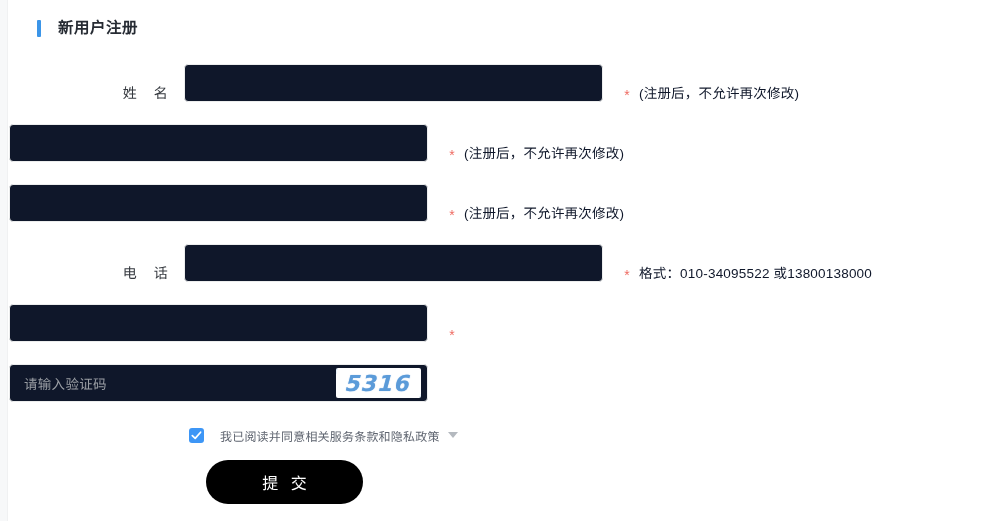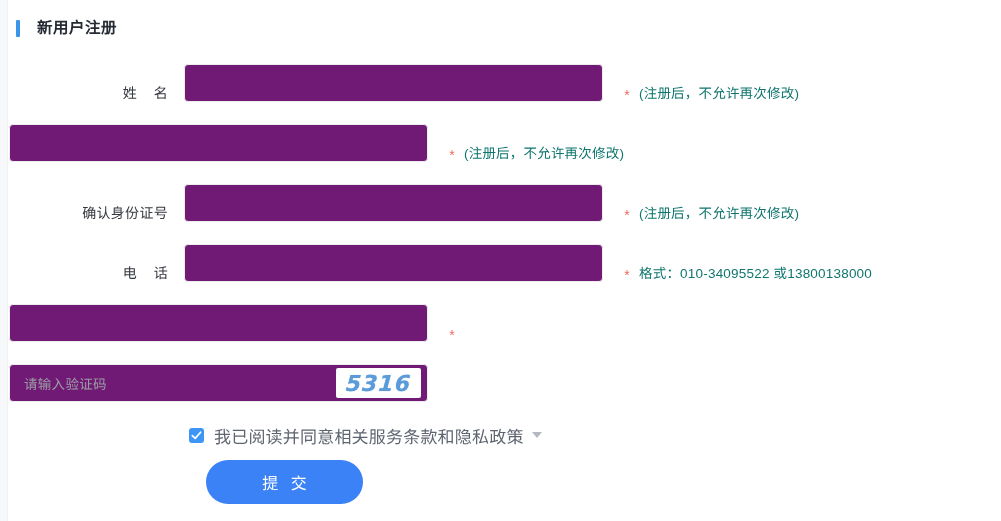--- a/index.html
+++ b/index.html
@@ -37,21 +37,21 @@
     right: 0;
     bottom: 0;
     background: #ffffff;
   }
 
   
   .section-header {
     display: flex;
     align-items: center;
     height: 56px;
-    padding-left: 7px;
+    padding-left: 28px;
   }
   .section-accent {
     width: 4px;
     height: 17px;
     background: #3b95e8;
     border-radius: 1px;
     flex: 0 0 auto;
   }
   .section-title {
     margin-left: 17px;
@@ -82,21 +82,21 @@
     color: #35393f;
     font-weight: 500;
     white-space: pre;
     letter-spacing: 0.3px;
   }
   .row-field {
     position: relative;
     width: 419px;
     flex: 0 0 419px;
     height: 38px;
-    background: #701a75;
+    background: #0f172a;
     border: 1px solid #eceded;
     border-radius: 4px;
     box-sizing: border-box;
     display: flex;
     align-items: center;
   }
   .row-field .field-text {
     padding-left: 14px;
     font-size: 13.5px;
     color: #333;
@@ -113,21 +113,21 @@
     flex: 0 0 20px;
     text-align: center;
     color: #ef6b62;
     font-size: 14px;
     line-height: 1;
     padding-top: 3px;
     margin-left: 14px;
   }
   .row-hint {
     font-size: 13.5px;
-    color: #0f766e;
+    color: #0f172a;
     letter-spacing: 0.2px;
     margin-left: 2px;
     white-space: nowrap;
   }
   .row-hint.empty { visibility: hidden; }
 
   
   .captcha-field { position: relative; }
   .captcha-image {
     position: absolute;
@@ -175,43 +175,43 @@
     width: 15px;
     height: 15px;
     border-radius: 3px;
     background: #3d96f6;
     position: relative;
     flex: 0 0 auto;
     margin-left: 5px;
   }
   .checkbox svg { position: absolute; left: 2px; top: 2px; }
   .agree-text {
-    margin-left: 10px;
-    font-size: 17px;
+    margin-left: 16px;
+    font-size: 12px;
     color: #5f6570;
     letter-spacing: 0.2px;
   }
   .agree-caret {
     margin-left: 8px;
     width: 0; height: 0;
     border-left: 5px solid transparent;
     border-right: 5px solid transparent;
     border-top: 6px solid #b4b9bf;
   }
 
   
   .submit-row { display: flex; align-items: center; }
   .submit-spacer { width: 175px; flex: 0 0 175px; }
   .submit-button {
     margin-left: 22px;
     width: 157px;
     height: 44px;
     border: none;
     border-radius: 22px;
-    background: #3b82f6;
+    background: #000000;
     color: #ffffff;
     font-size: 16px;
     font-family: "Liberation Sans", "DejaVu Sans", sans-serif;
     letter-spacing: 4px;
     text-indent: 4px;
     cursor: pointer;
   }
 </style>
 </head>
 <body>
@@ -238,21 +238,20 @@
 
     <div class="form-row">
       <div class="row-field">
         <span class="field-text"></span>
       </div>
       <div class="req-star">*</div>
       <div class="row-hint">(注册后，不允许再次修改)</div>
     </div>
 
     <div class="form-row">
-      <div class="row-label">确认身份证号</div>
       <div class="row-field">
         <span class="field-text"></span>
       </div>
       <div class="req-star">*</div>
       <div class="row-hint">(注册后，不允许再次修改)</div>
     </div>
 
     <div class="form-row">
       <div class="row-label">电    话</div>
       <div class="row-field">

